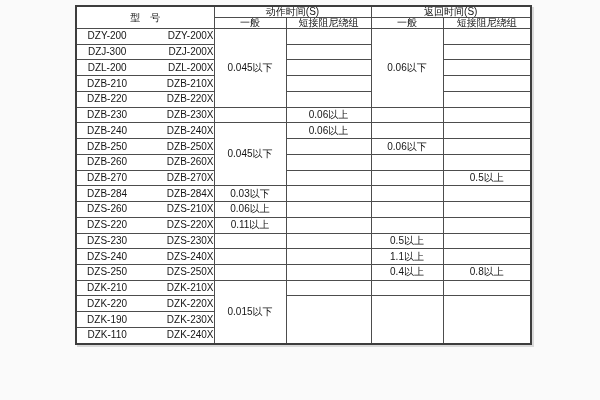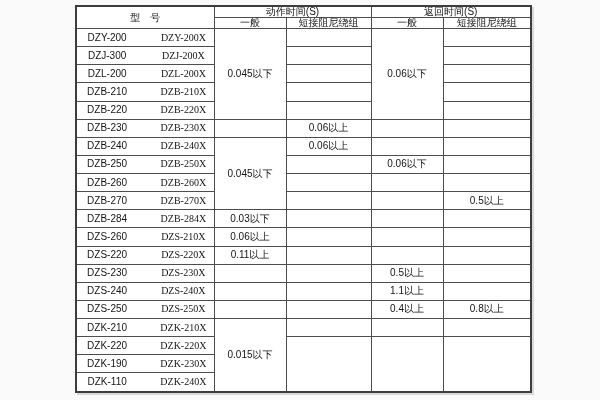--- a/index.html
+++ b/index.html
@@ -6,21 +6,21 @@
   body{
     width:600px;height:400px;
     background:#fafafa;
     font-family:"Liberation Sans","DejaVu Sans",sans-serif;
     position:relative;
     overflow:hidden;
   }
   table.spec{
     position:absolute;
     left:75px;top:5px;
-    width:455px;height:388px;
+    width:455px;height:340px;
     border-collapse:collapse;
     table-layout:fixed;
     background:#ffffff;
     border:2px solid #3d3d3d;
     box-shadow:2px 2px 0 #d9d9d9;
   }
   .spec th,.spec td{
     border:1px solid #4d4d4d;
     font-size:10px;
     font-weight:normal;
@@ -34,21 +34,21 @@
   }
   .mcell{
     display:flex;
     width:100%;
   }
   .mcell span{
     display:block;
     width:50%;
   }
   .mcell .m-a{text-align:center;padding-right:8px;box-sizing:border-box;}
-  .mcell .m-b{text-align:center;padding-left:8px;box-sizing:border-box;font-family:Liberation Serif, serif;}
+  .mcell .m-b{text-align:right;padding-left:8px;box-sizing:border-box;}
 </style>
 </head>
 <body>
 
 <table class="spec">
   <colgroup>
     <col style="width:138px">
     <col style="width:72px">
     <col style="width:85px">
     <col style="width:72px">

